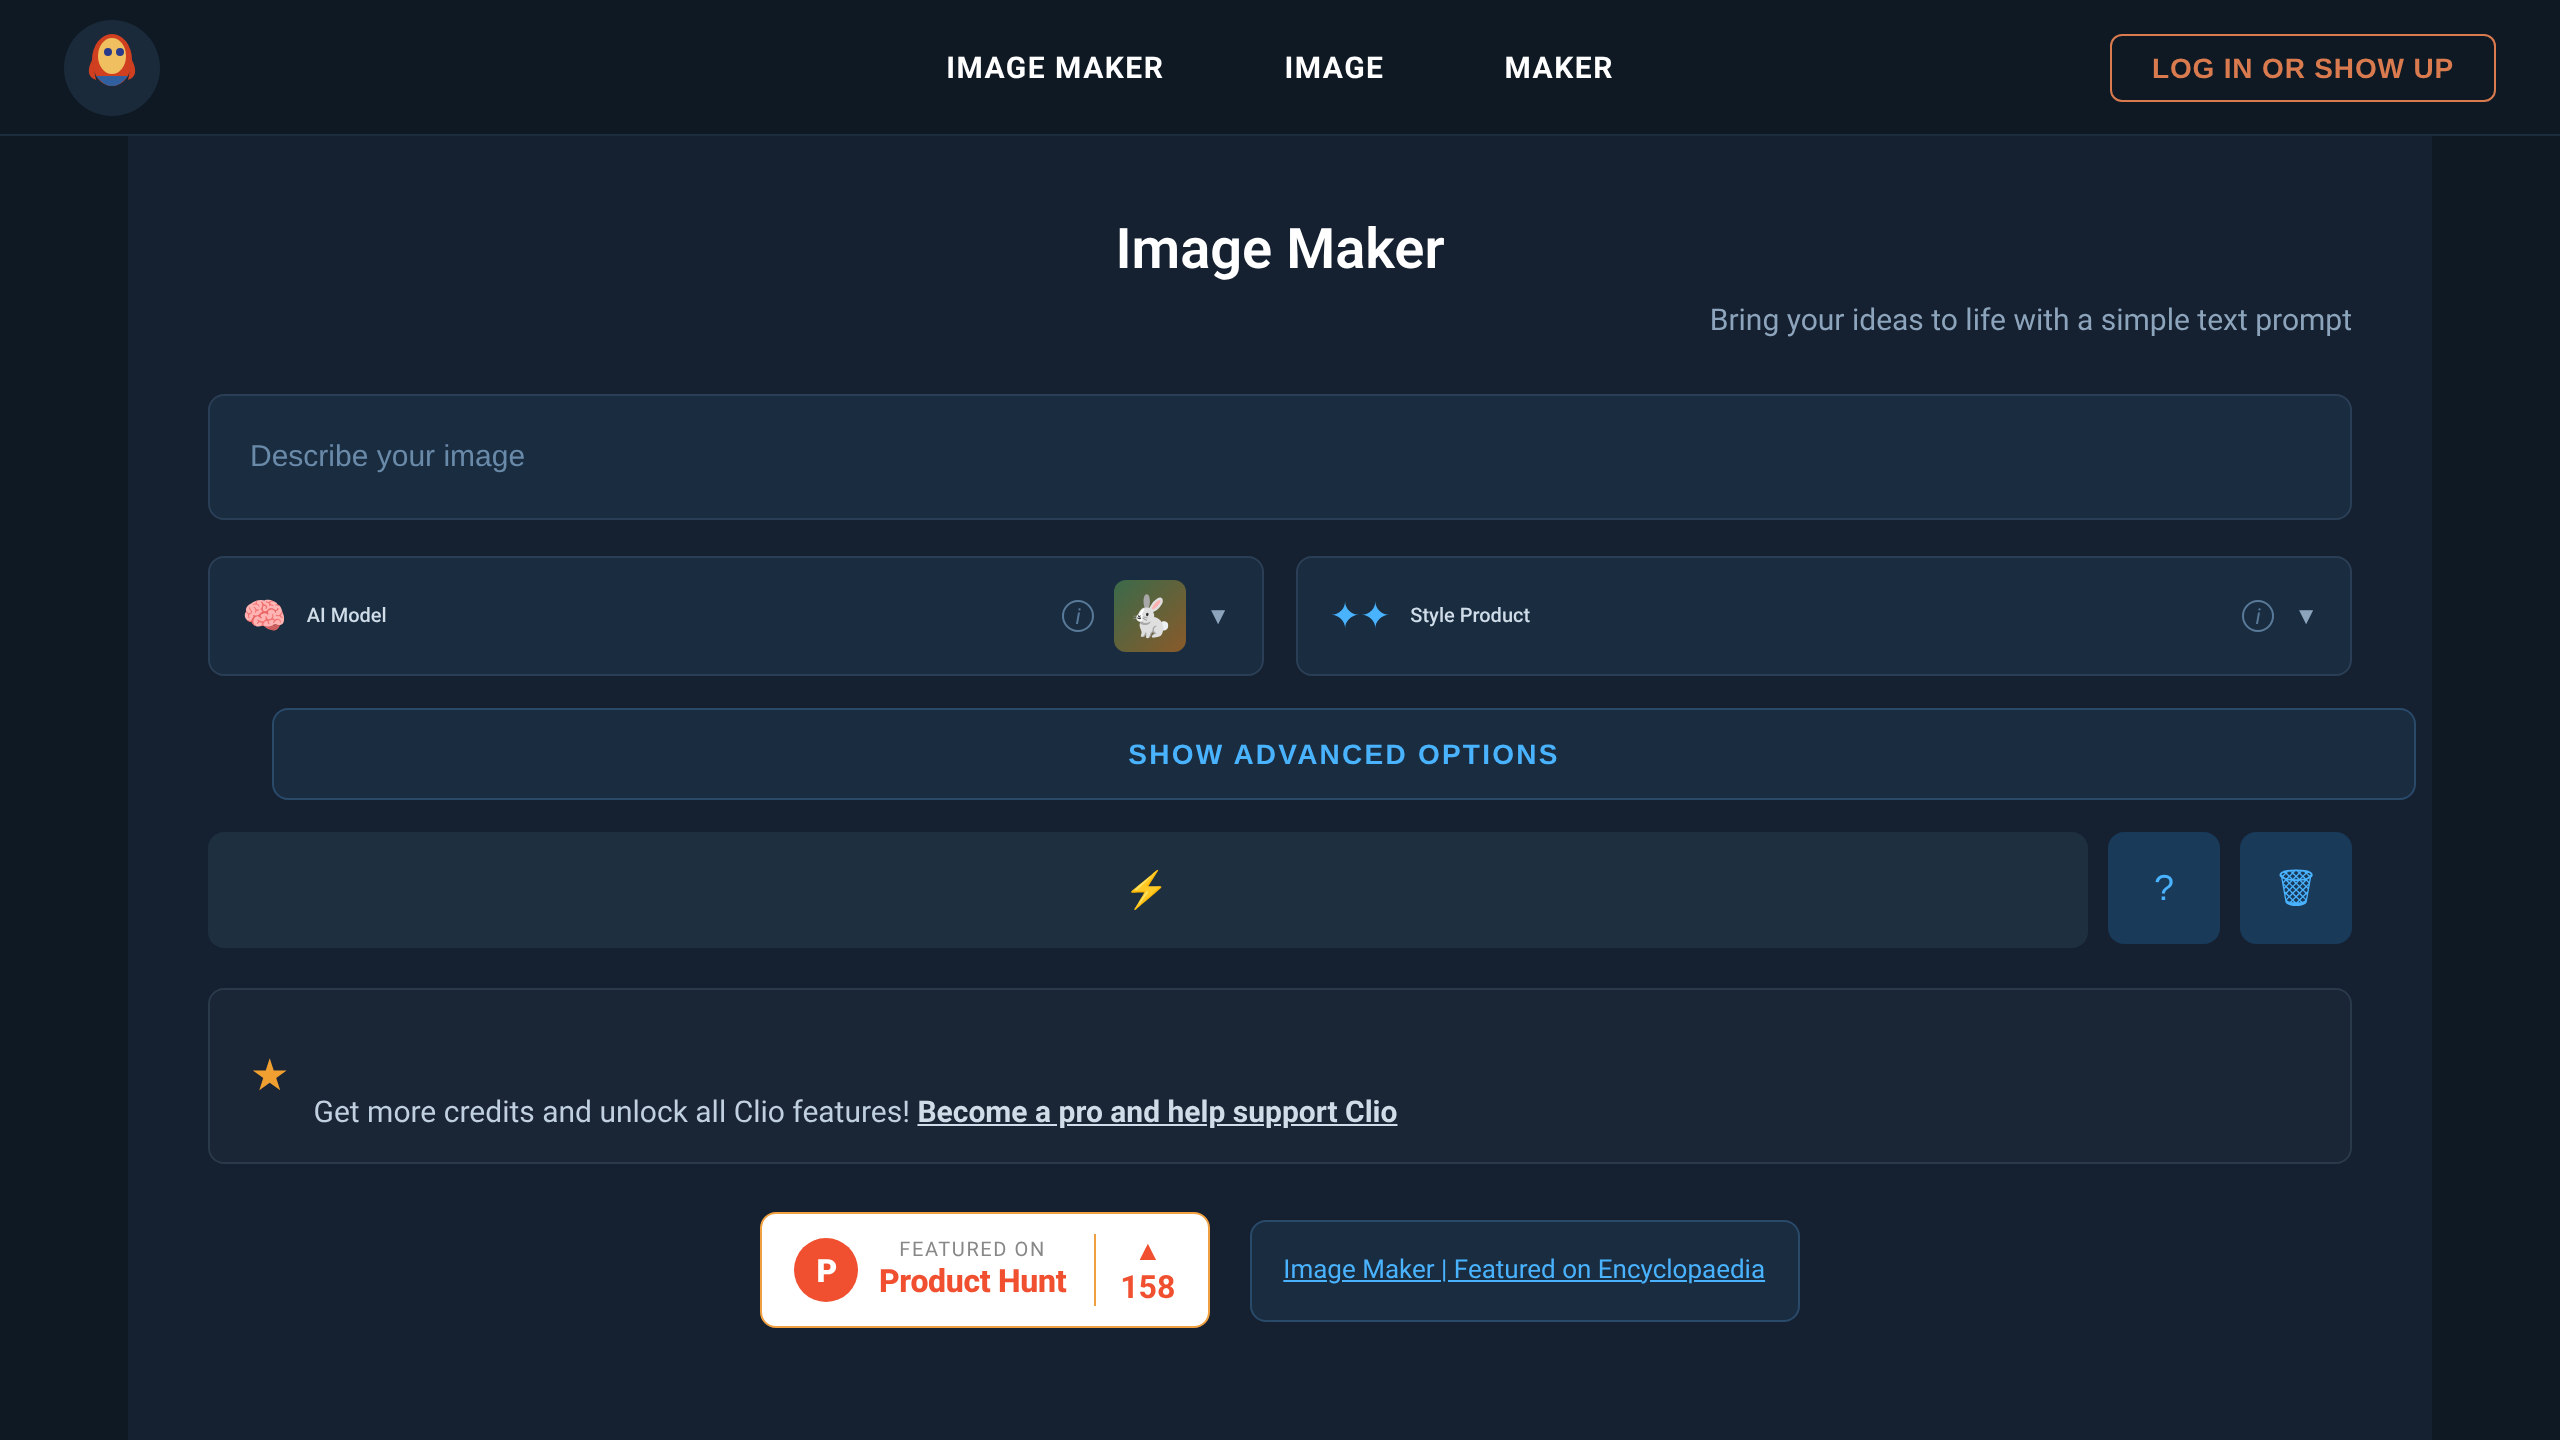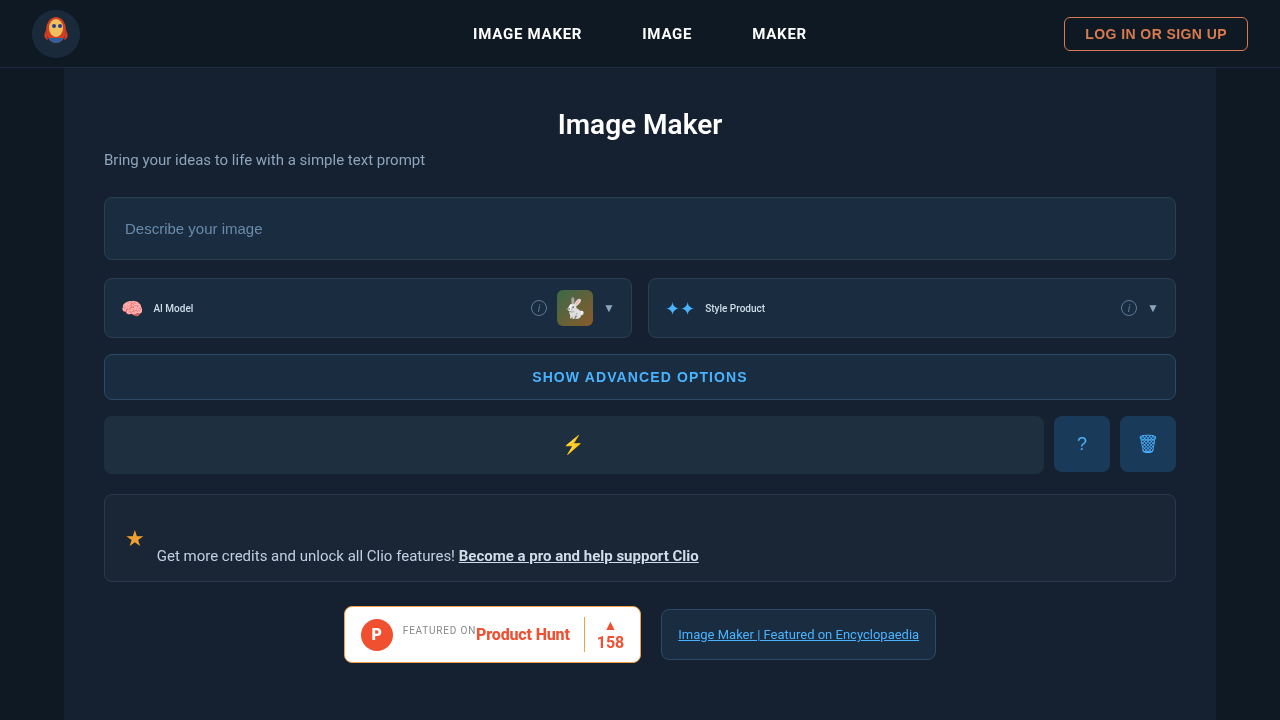--- a/index.html
+++ b/index.html
@@ -74,21 +74,21 @@
     }
 
     .page-title {
       text-align: center;
       font-size: 28px;
       font-weight: 600;
       color: #fff;
       margin-bottom: 10px;
     }
     .page-subtitle {
-      text-align: left;
+      text-align: right;
       font-size: 15px;
       color: #8da5bc;
       margin-bottom: 28px;
     }
 
     
     .describe-input {
       width: 100%;
       background: #1a2d40;
       border: 1px solid #2a3f55;
@@ -170,20 +170,21 @@
       border: 1px solid #2a4a6a;
       border-radius: 8px;
       padding: 14px;
       color: #4ab3ff;
       font-size: 14px;
       font-weight: 600;
       letter-spacing: 0.08em;
       cursor: pointer;
       text-align: center;
       margin-bottom: 16px;
+      margin-left: 32px;
     }
 
     
     .generate-row {
       display: flex;
       gap: 10px;
       margin-bottom: 20px;
     }
     .generate-btn {
       flex: 1;
@@ -269,21 +270,22 @@
       background: #f05030;
       display: flex;
       align-items: center;
       justify-content: center;
       color: #fff;
       font-weight: 900;
       font-size: 16px;
     }
     .ph-text-col {
       display: flex;
-      flex-direction: row;
+      flex-direction: column;
+      text-align: center;
     }
     .ph-featured {
       font-size: 10px;
       color: #888;
       letter-spacing: 0.08em;
       text-transform: uppercase;
     }
     .ph-name {
       font-size: 16px;
       font-weight: 800;
@@ -355,21 +357,21 @@
       <path d="M34 20 Q38 28 32 30" fill="#d04020"></path>
     </svg>
   </div>
 
   <nav class="navbar-nav">
     <a class="nav-item">IMAGE MAKER</a>
     <a class="nav-item">IMAGE</a>
     <a class="nav-item">MAKER</a>
   </nav>
 
-  <button class="btn-login">LOG IN OR SIGN UP</button>
+  <button class="btn-login">LOG IN OR SHOW UP</button>
 </nav>
 
 <div class="main-content">
 
   <h1 class="page-title">Image Maker</h1>
   <p class="page-subtitle">Bring your ideas to life with a simple text prompt</p>
 
   
   <input class="describe-input" type="text" placeholder="Describe your image" style="">
 

